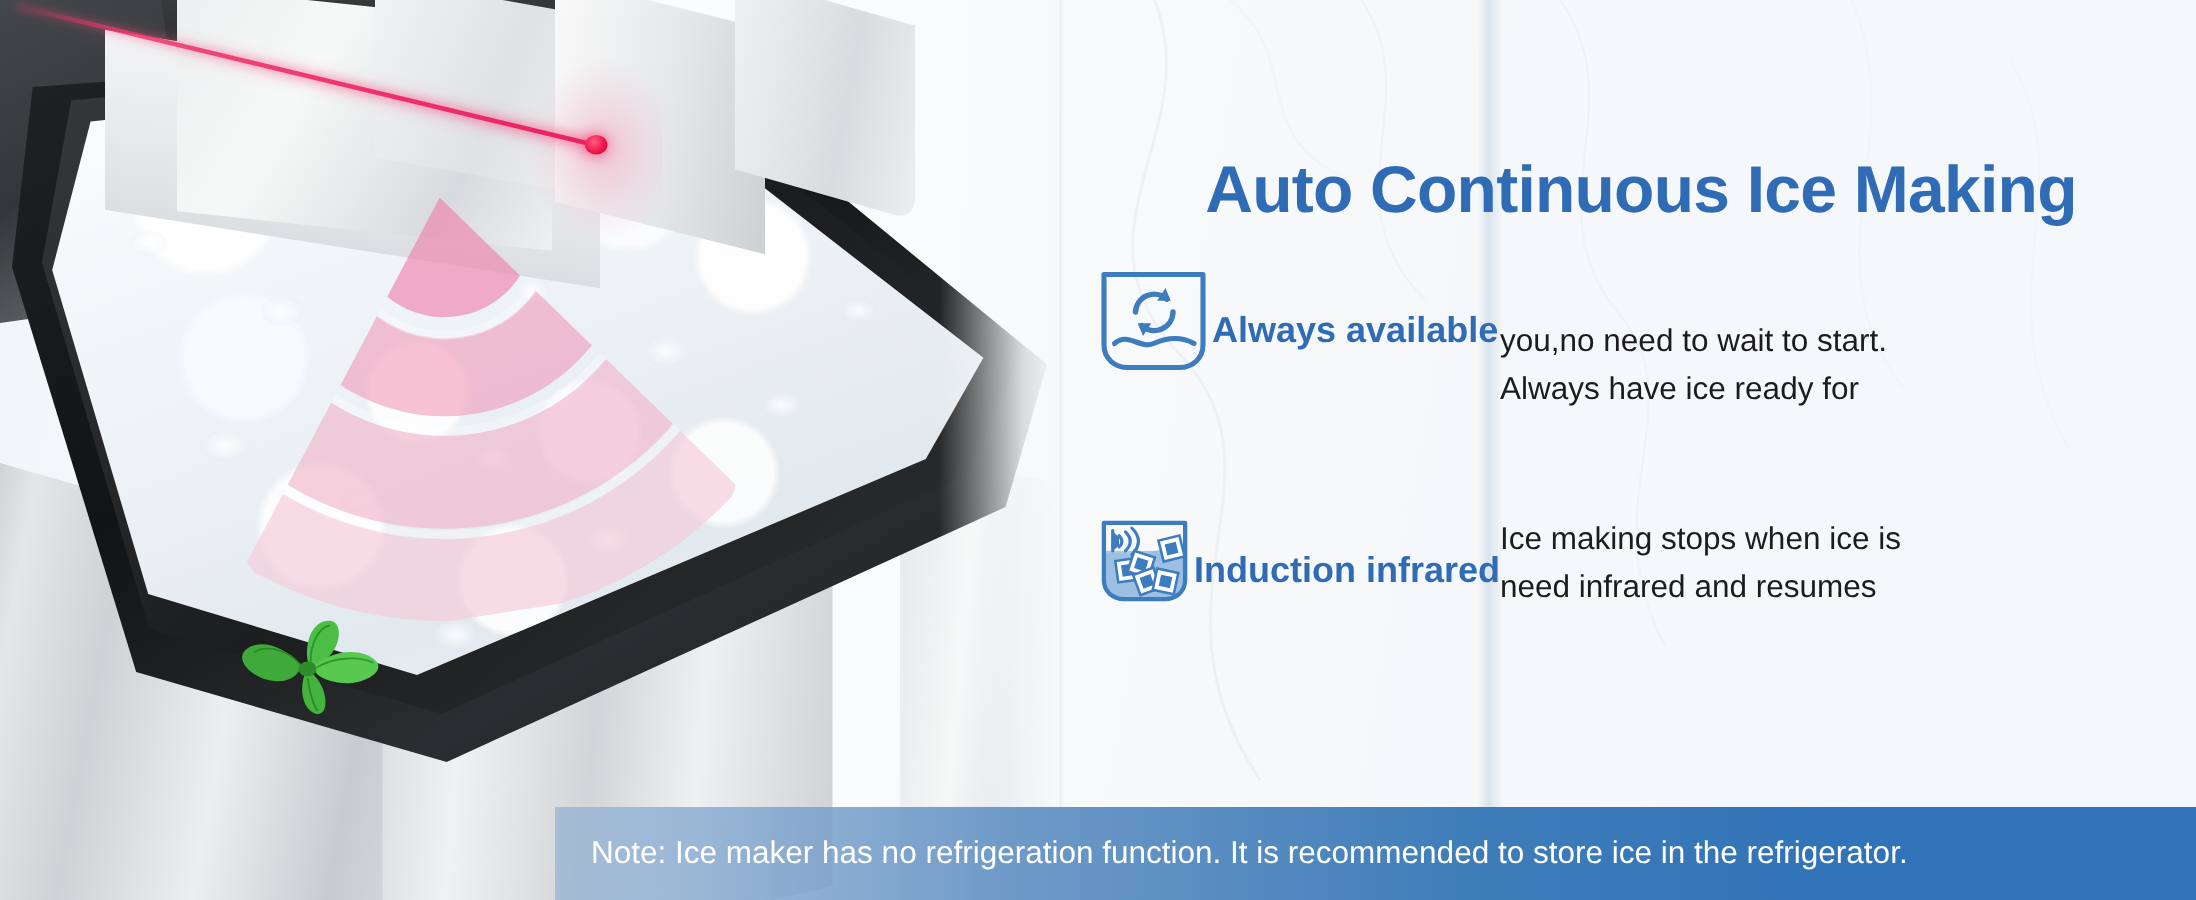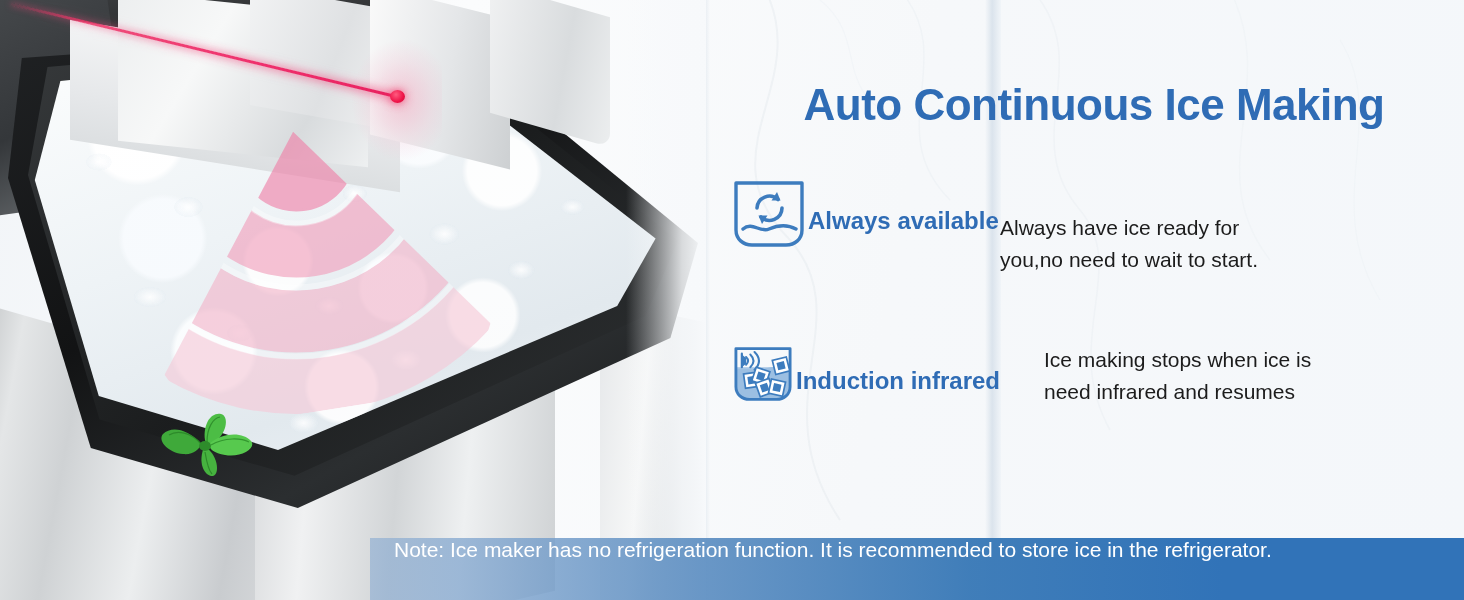--- a/index.html
+++ b/index.html
@@ -296,21 +296,21 @@
   .content {
     position: absolute;
     left: 706px;
     top: 0;
     width: 758px;
     height: 600px;
   }
   .headline {
     position: absolute;
     left: 32px;
-    top: 80px;
+    top: 102px;
     width: 712px;
     font-size: 44px;
     font-weight: bold;
     letter-spacing: -.5px;
     color: #2f6cb5;
     text-align: center;
     white-space: nowrap;
   }
 
   .feature {
@@ -337,39 +337,39 @@
     font-weight: bold;
     color: #2f6cb5;
     white-space: nowrap;
   }
   .feature-text {
     font-size: 21px;
     line-height: 1.52;
     color: #1c1c1c;
   }
   .feature-1 .feature-text { padding-top: 34px; }
-  .feature-2 .feature-text { padding-top: 6px; margin-left: 44px; }
+  .feature-2 .feature-text { padding-top: 6px; }
   .feature-text div { white-space: nowrap; }
 
   
   .note-bar {
     position: absolute;
     left: 370px;
     top: 538px;
     width: 1094px;
     height: 62px;
     background: linear-gradient(90deg,
       rgba(149,178,211,.72) 0%,
       rgba(128,165,206,.82) 12%,
       rgba(94,143,194,.92) 30%,
       rgba(60,123,184,.98) 55%,
       #3173b8 78%,
       #3173b8 100%);
     display: flex;
-    align-items: flex-start;
+    align-items: center;
   }
   .note-text {
     color: #ffffff;
     font-size: 21px;
     margin-left: 24px;
     white-space: nowrap;
   }
 </style>
 </head>
 <body>
@@ -462,22 +462,22 @@
             <path d="M27,30 A12.5,12.5 0 0 1 48,21.5"></path>
             <path d="M52,30 A12.5,12.5 0 0 1 31,39"></path>
           </g>
           <path d="M47,14 L50.5,22.5 L41.5,22.5 Z" fill="#3d7cbe"></path>
           <path d="M32,46 L28.5,37.5 L37.5,37.5 Z" fill="#3d7cbe"></path>
           <path d="M13,51 C22,43 30,55 39,51 C48,47 57,46 66,51" fill="none" stroke="#3d7cbe" stroke-width="3.4" stroke-linecap="round"></path>
         </svg>
         <div class="feature-label">Always available</div>
       </div>
       <div class="feature-text">
+        <div>you,no need to wait to start.</div>
         <div>Always have ice ready for</div>
-        <div>you,no need to wait to start.</div>
       </div>
     </div>
 
     <div class="feature feature-2">
       <div class="feature-icon-col">
         <svg class="feature-icon" viewBox="0 0 78 72">
           <defs>
             <clipPath id="binclip">
               <path d="M7,6 L71,6 L71,51 C71,60 64,66 55,66 L23,66 C14,66 7,60 7,51 Z"></path>
             </clipPath>

